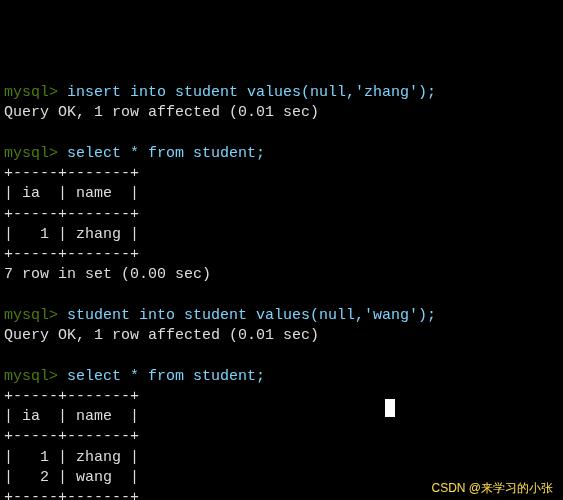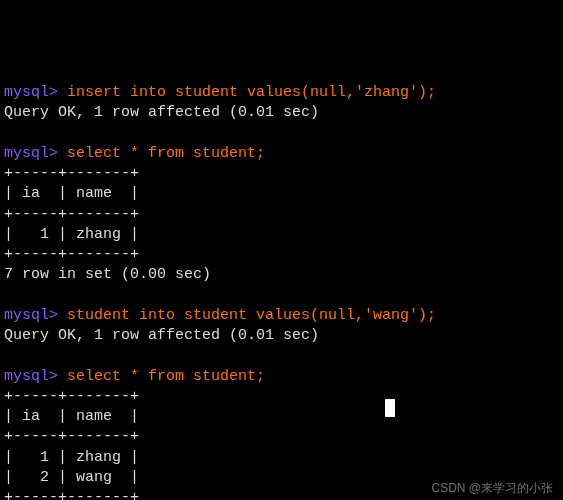--- a/index.html
+++ b/index.html
@@ -9,37 +9,37 @@
       font-family: "Courier New", monospace;
       font-size: 15px;
       line-height: 1.35;
       width: 563px;
       height: 500px;
       padding: 2px 4px;
       overflow: hidden;
       position: relative;
       white-space: pre;
     }
-    .prompt { color: #8b5cf6; }
-    .cmd { color: #f97316; }
+    .prompt { color: #4d7c0f; }
+    .cmd { color: #7dd3fc; }
     .cursor {
       display: inline-block;
       width: 10px;
       height: 18px;
       background: #fff;
       vertical-align: text-bottom;
       position: absolute;
       left: 385px;
       top: 399px;
     }
     .watermark {
       position: absolute;
       bottom: 4px;
       right: 10px;
-      color: #737373;
+      color: #fde047;
       font-size: 12px;
       font-family: sans-serif;
     }
   </style>
 </head>
 <body>
 
 
 
 <div><span class="prompt">mysql&gt;</span> <span class="cmd">insert into student values(null,'zhang');</span>

